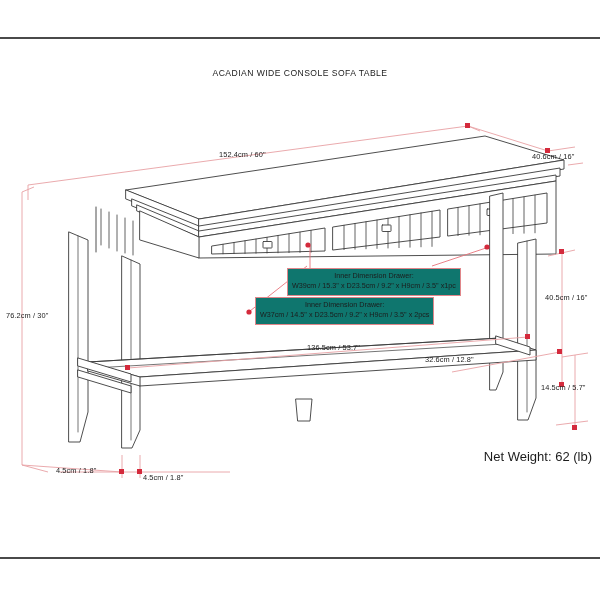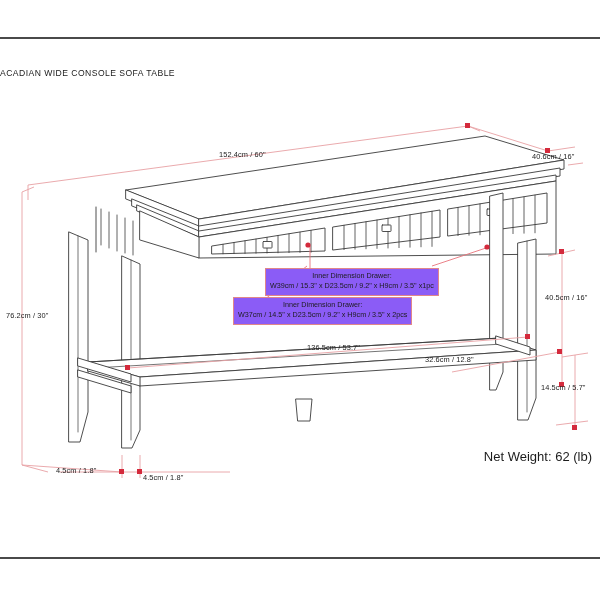--- a/index.html
+++ b/index.html
@@ -38,37 +38,38 @@
     white-space: nowrap;
     letter-spacing: 0.1px;
     line-height: 1.35;
   }
 
   #page-title {
     position: absolute;
     left: 0;
     top: 68px;
     width: 600px;
-    text-align: left;
+    text-align: center;
     font-size: 8.6px;
     letter-spacing: 0.45px;
     color: #1a1a1a;
     white-space: nowrap;
   }
 
   .callout-box {
     position: absolute;
     border: 0.8px solid #e0868a;
-    background: #8b5cf6;
+    background: #0f766e;
     padding: 2px 4px 3px 4px;
     text-align: center;
     font-size: 7.2px;
     color: #1c1c1c;
     line-height: 1.45;
     white-space: nowrap;
+    margin-left: 22px;
   }
   .callout-title { display: block; }
   .callout-spec { display: block; }
 
   #net-weight {
     position: absolute;
     right: 8px;
     top: 449px;
     font-size: 13px;
     color: #1c1c1c;

